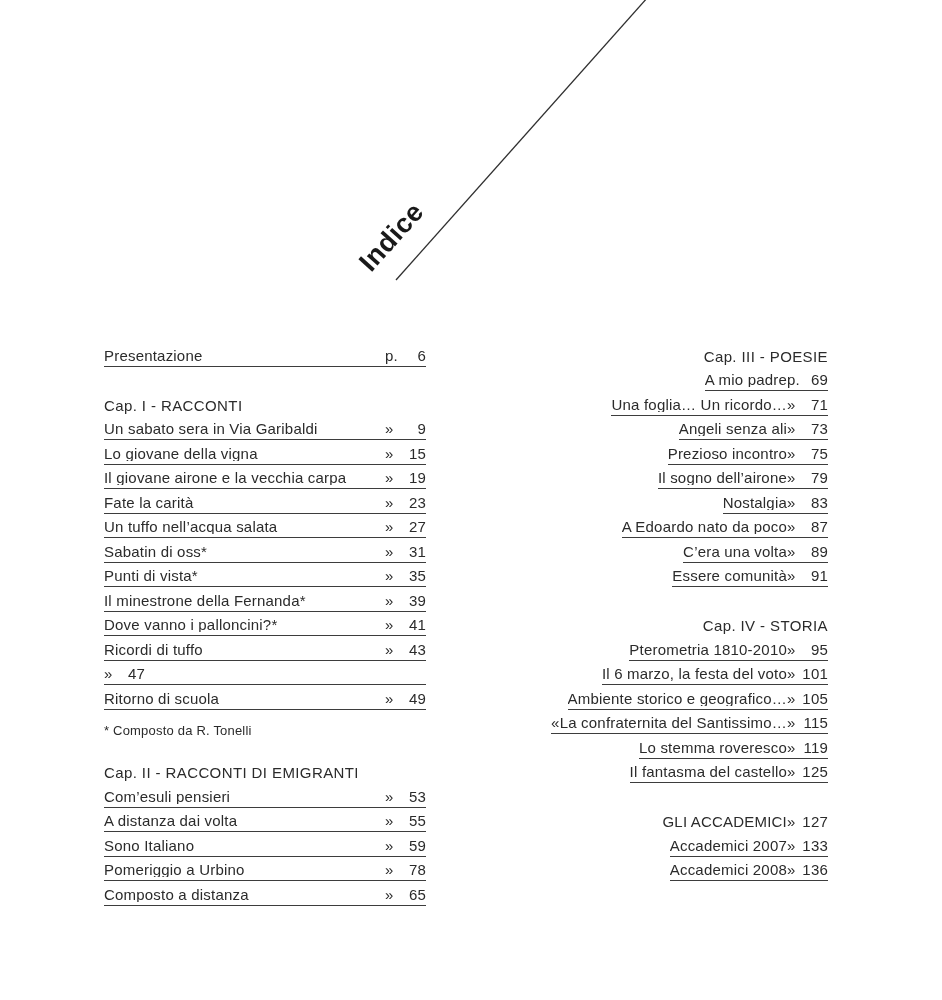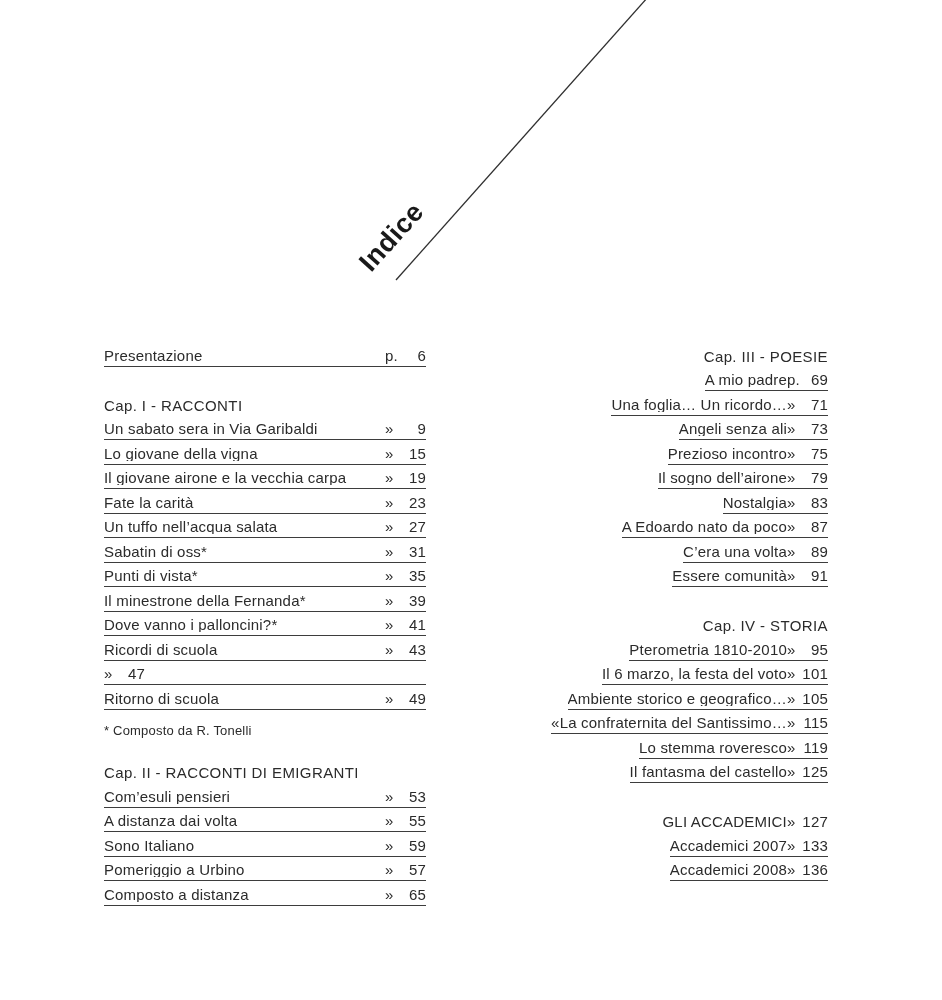--- a/index.html
+++ b/index.html
@@ -105,21 +105,21 @@
         <span class="t">Il minestrone della Fernanda*</span>
         <span class="m">»</span>
         <span class="n">39</span>
       </div>
       <div class="row entry u">
         <span class="t">Dove vanno i palloncini?*</span>
         <span class="m">»</span>
         <span class="n">41</span>
       </div>
       <div class="row entry u">
-        <span class="t">Ricordi di scuola</span>
+        <span class="t">Ricordi di tuffo</span>
         <span class="m">»</span>
         <span class="n">43</span>
       </div>
       <div class="row entry u">
         <span class="m">»</span>
         <span class="n">47</span>
       </div>
       <div class="row entry u">
         <span class="t">Ritorno di scuola</span>
         <span class="m">»</span>
@@ -143,21 +143,21 @@
         <span class="n">55</span>
       </div>
       <div class="row entry u">
         <span class="t">Sono Italiano</span>
         <span class="m">»</span>
         <span class="n">59</span>
       </div>
       <div class="row entry u">
         <span class="t">Pomeriggio a Urbino</span>
         <span class="m">»</span>
-        <span class="n">57</span>
+        <span class="n">78</span>
       </div>
       <div class="row entry u">
         <span class="t">Composto a distanza</span>
         <span class="m">»</span>
         <span class="n">65</span>
       </div>
     </div>
 
   <div class="col" id="col-right">
       <div class="row heading">

